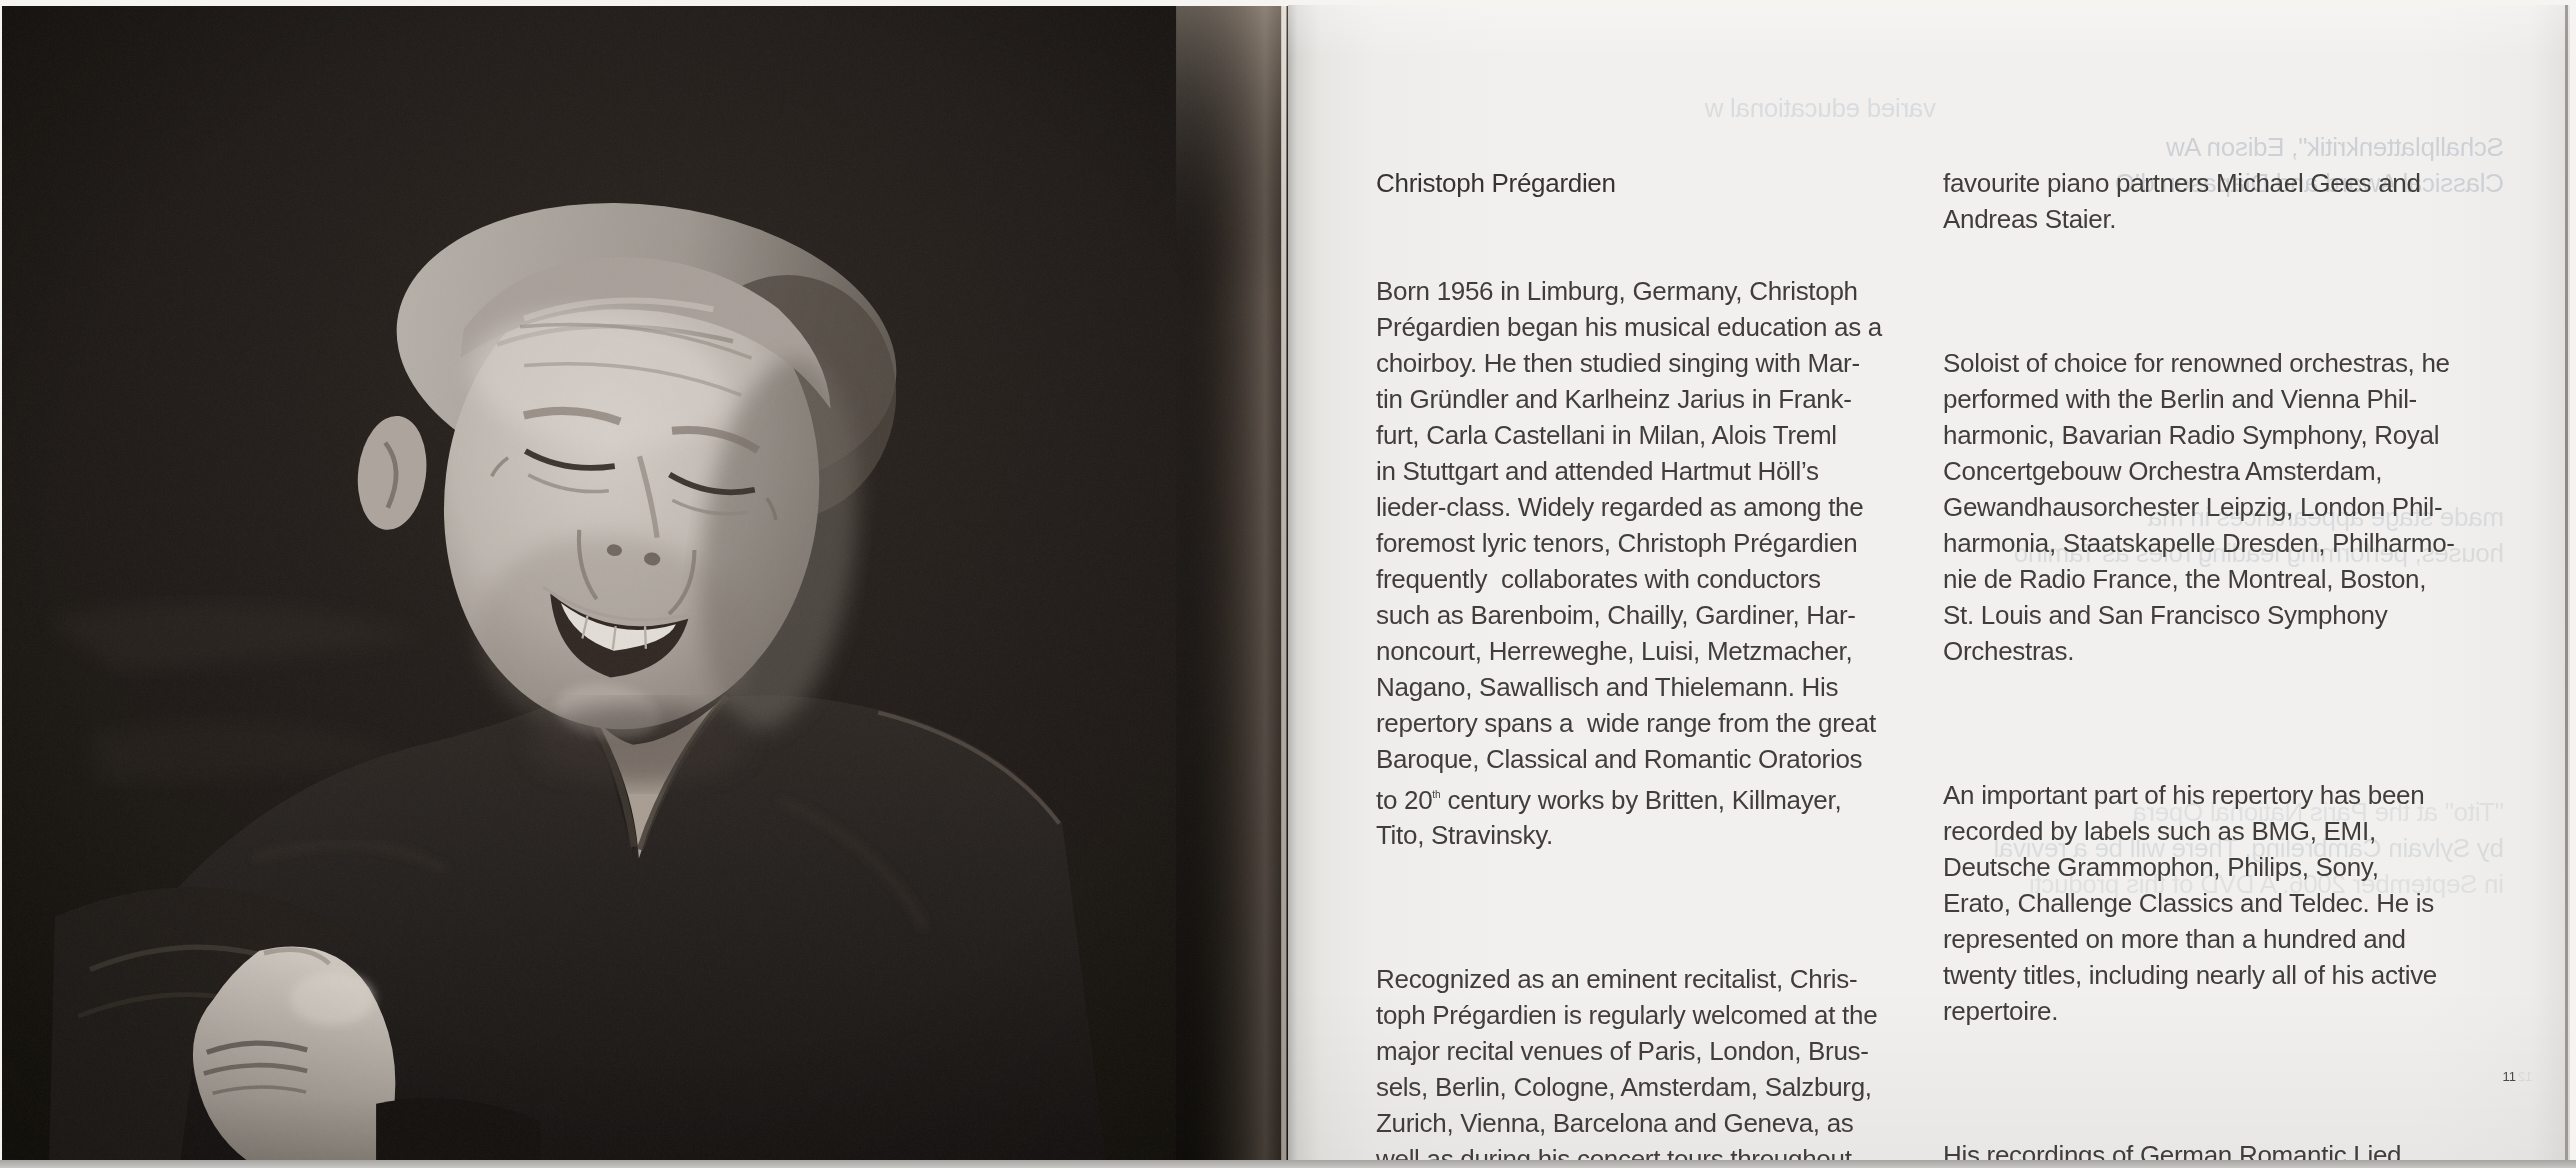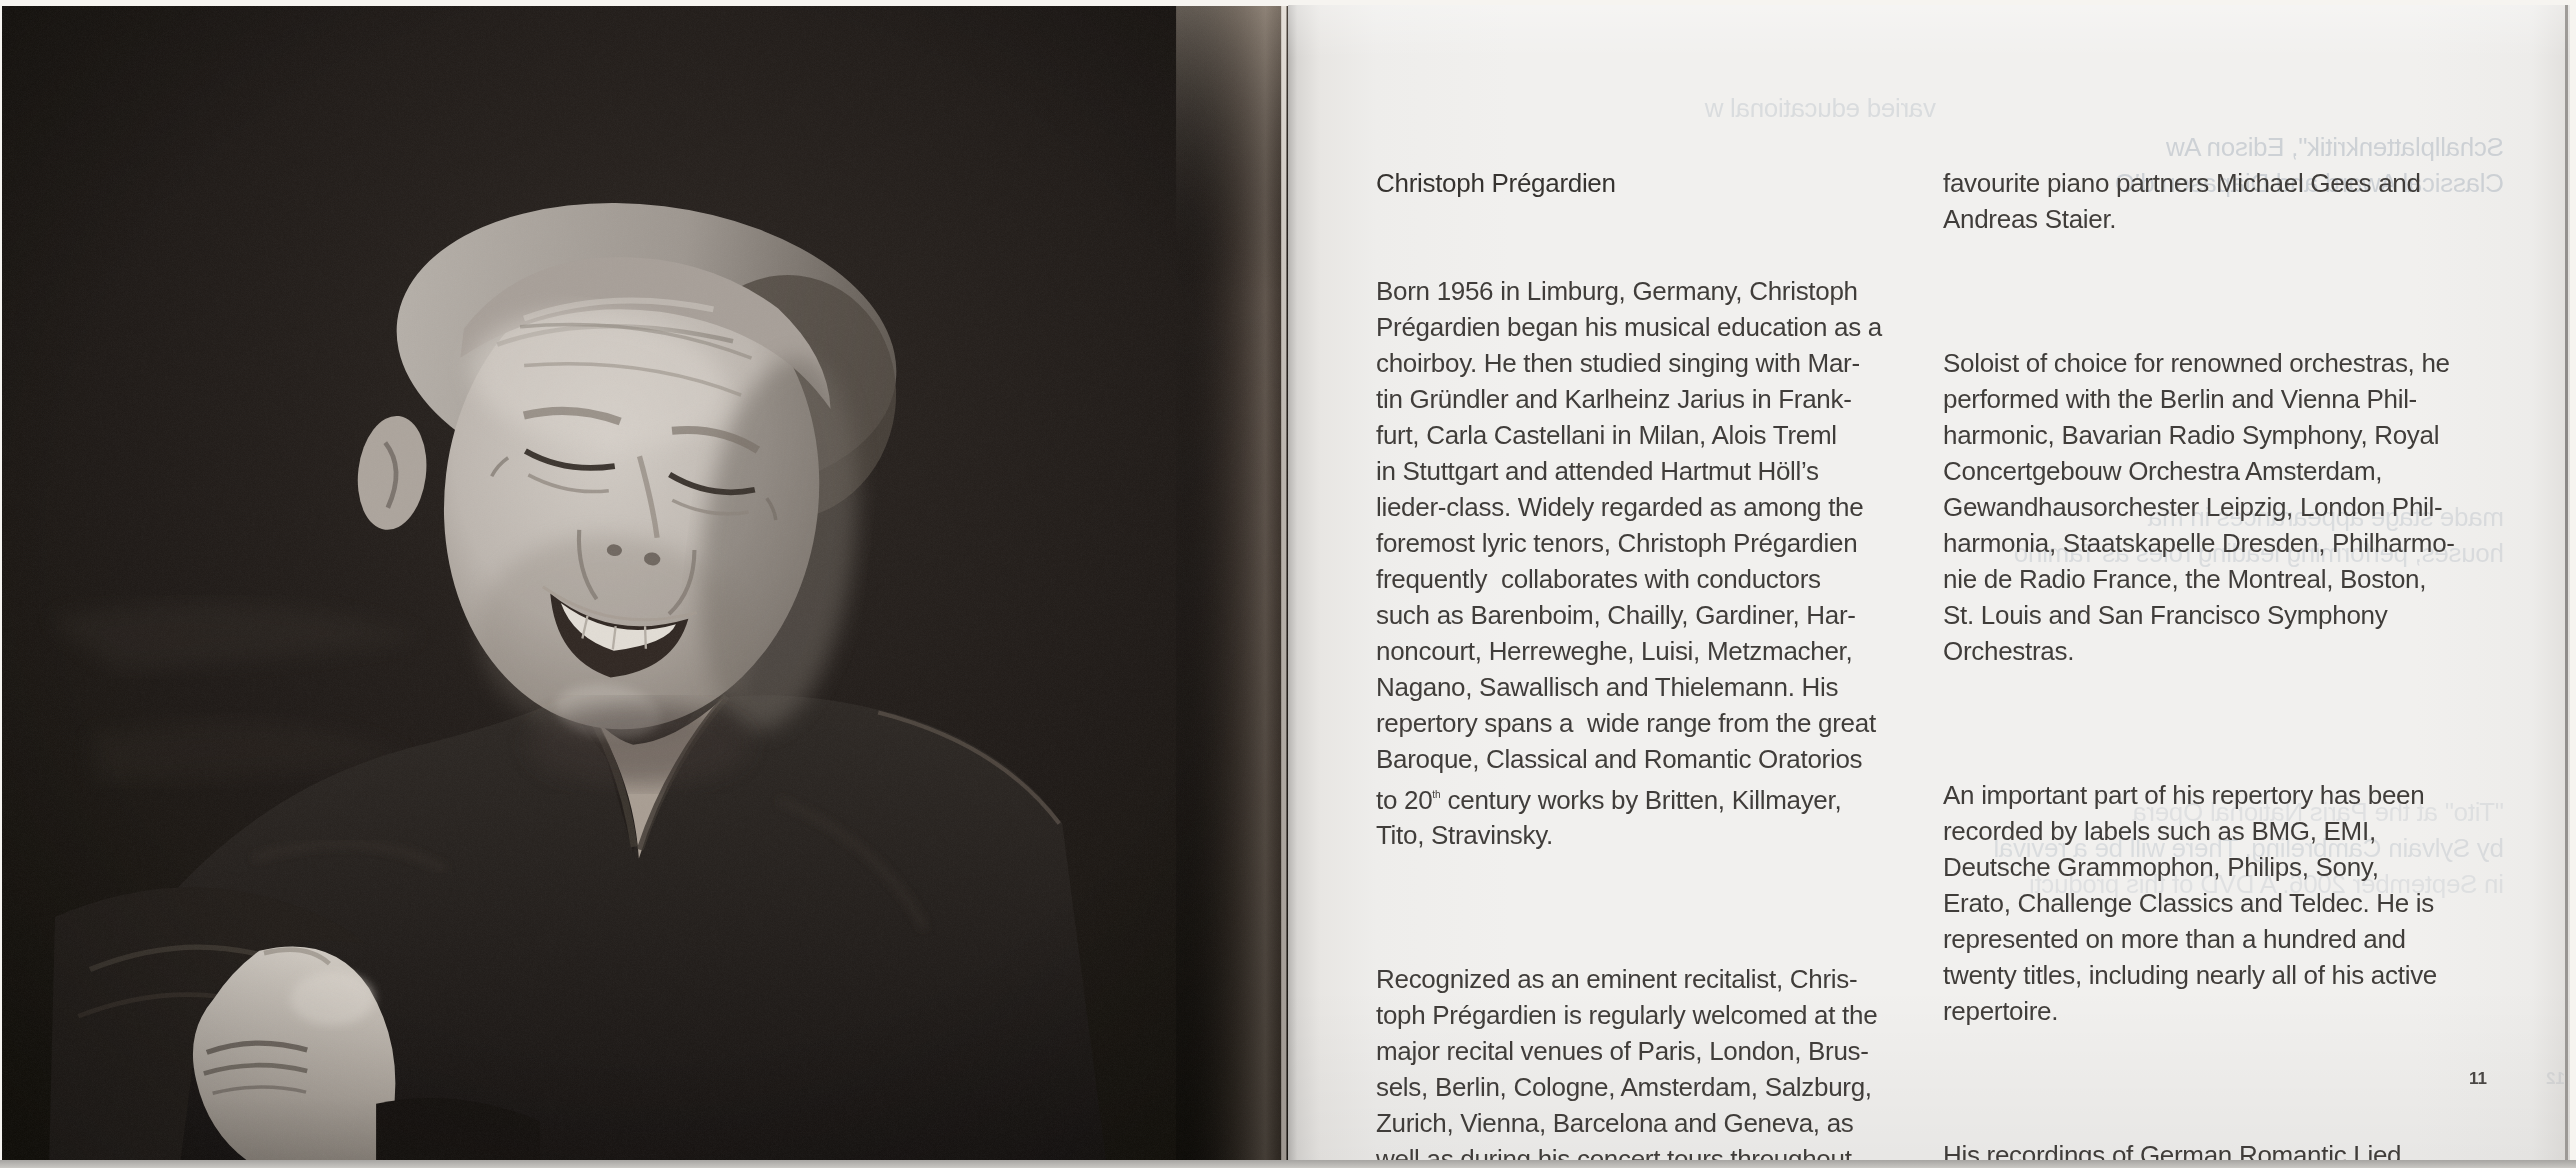--- a/index.html
+++ b/index.html
@@ -34,22 +34,22 @@
   .col p{margin:36px 0 0 0;}
   .col p.first{margin-top:0;}
   .sup{font-size:10px;vertical-align:10.5px;letter-spacing:0;}
 
   
   .ghost{position:absolute;color:#aeb6c0;font-size:26px;line-height:36px;
          letter-spacing:-0.3px;white-space:pre;transform:scaleX(-1);pointer-events:none;}
   .ghost.normal{transform:none;}
   .g-strong{opacity:.52;} .g-mid{opacity:.34;} .g-faint{opacity:.26;}
 
-  .pagenum{position:absolute;left:1181px;top:1064px;width:47px;text-align:left;
-           font-size:17px;color:#4a4745;font-weight:bold;}
+  .pagenum{position:absolute;left:1181px;top:1064px;width:47px;text-align:right;
+           font-size:13px;color:#4a4745;}
   .ghostnum{left:1230px;opacity:.22;transform:scaleX(-1);color:#9aa2ac;}
 </style>
 </head>
 <body>
 
 <div class="scan">
   <div class="top-strip"></div>
 
   <div class="page-left">
     <svg width="1286" height="1155" viewBox="0 0 2201 1978">

